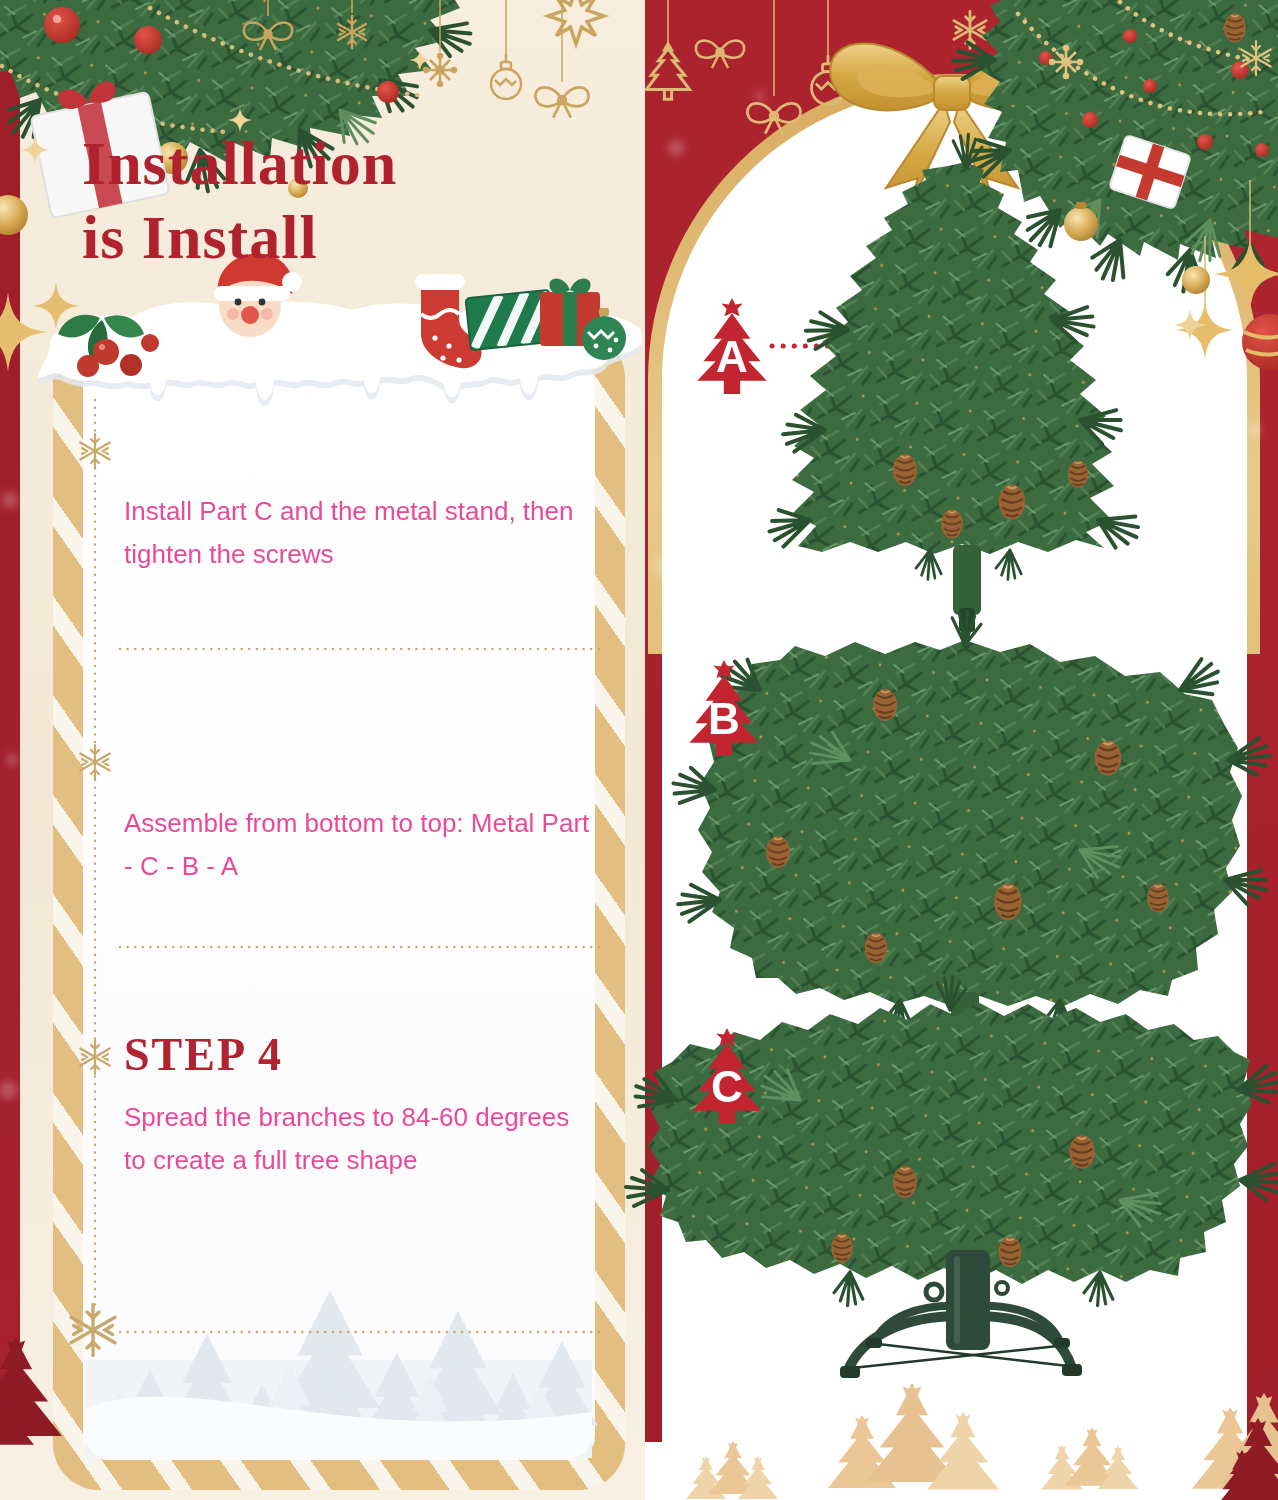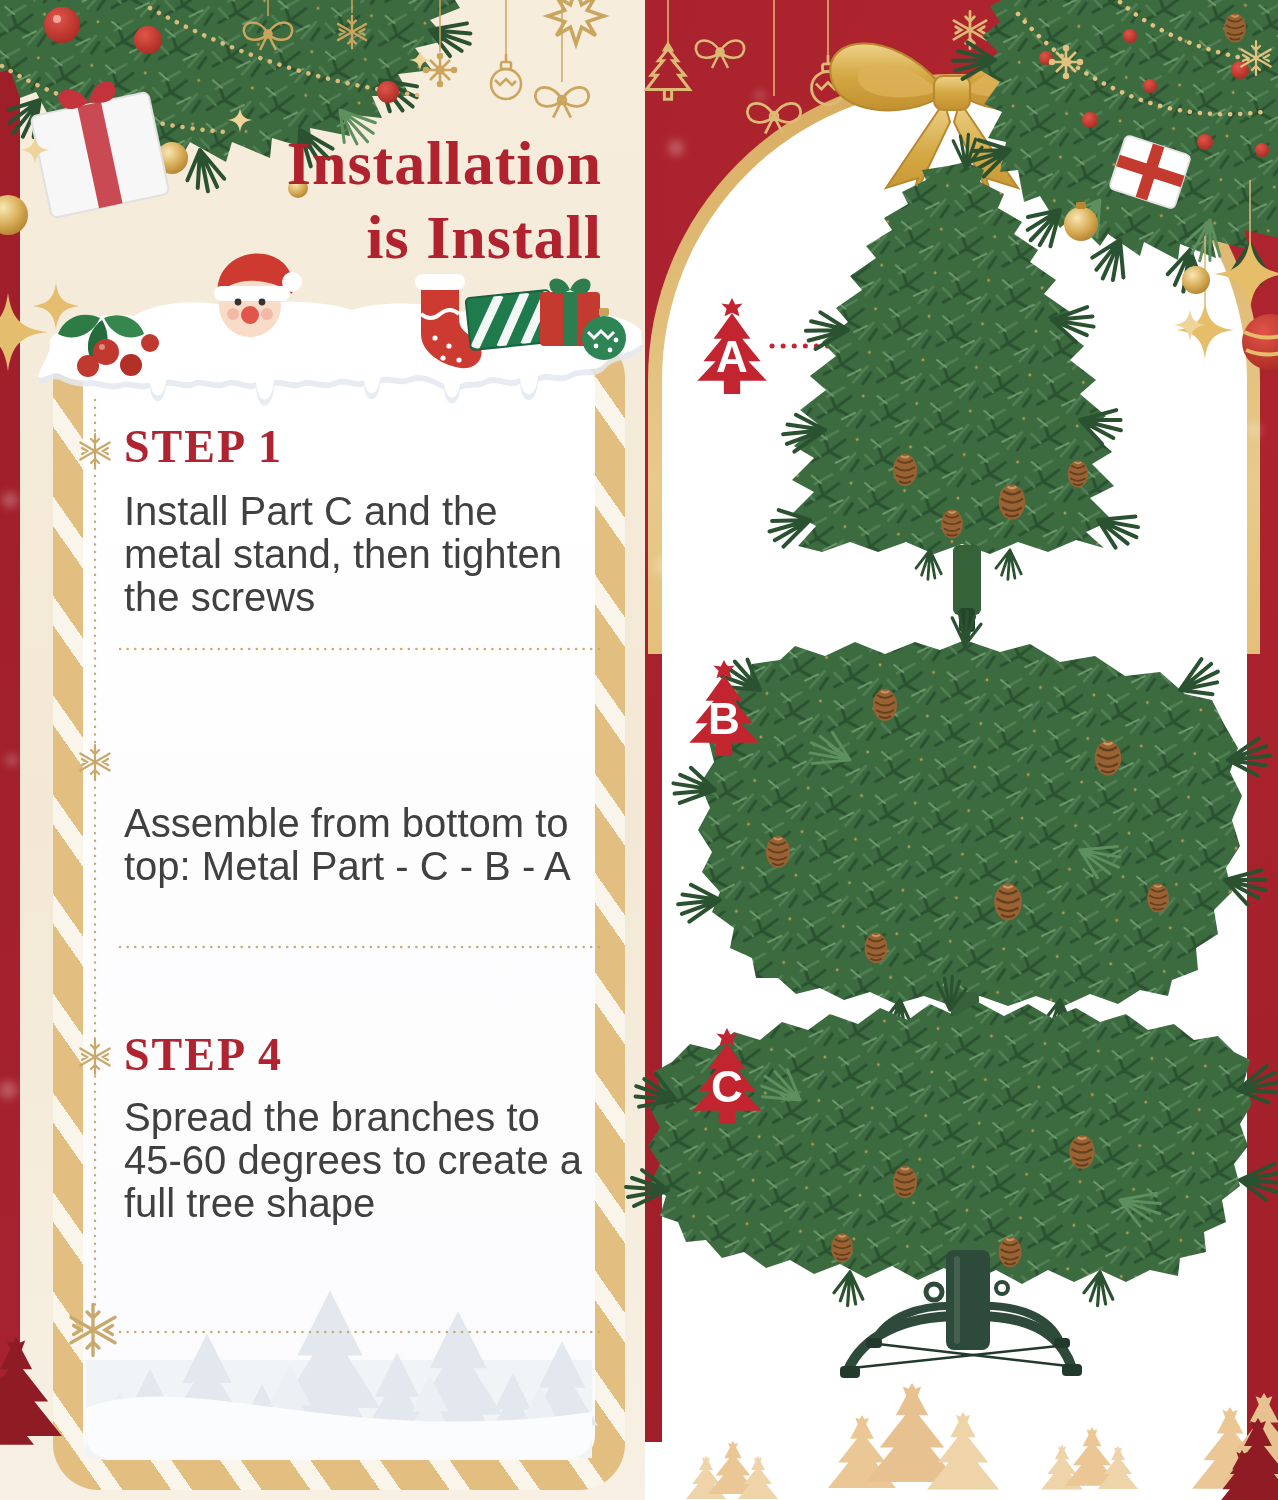--- a/index.html
+++ b/index.html
@@ -21,27 +21,27 @@
   
   .steps-card{position:absolute;left:53px;top:332px;width:572px;height:1158px;z-index:3;
               border-radius:46px;
               background:repeating-linear-gradient(55deg,#E2BE80 0 40px,#FAF5EA 40px 57px),
                          linear-gradient(#E2BE80,#E2BE80);}
   .steps-card-inner{position:absolute;left:30px;top:30px;right:30px;bottom:30px;
                     border-radius:24px;background:linear-gradient(180deg,#FFFFFF,#FBFBFD);}
   
   .art{position:absolute;left:0;top:0;width:1278px;height:1500px;z-index:5;pointer-events:none;}
   
-  .title{position:absolute;left:82px;top:84px;width:520px;z-index:10;text-align:right;
+  .title{position:absolute;left:82px;top:84px;width:520px;z-index:10;text-align:left;
          font-family:"Liberation Serif",serif;font-weight:700;font-size:62px;line-height:74px;
          color:#B0232E;letter-spacing:1px;}
   .step-heading{position:absolute;left:124px;z-index:10;font-family:"Liberation Serif",serif;
                 font-weight:700;font-size:46px;color:#AF2430;letter-spacing:2px;}
-  .step-body{position:absolute;left:124px;width:470px;z-index:10;font-size:40px;line-height:43px;
-             color:#404040;}
+  .step-body{position:absolute;left:124px;width:470px;z-index:10;font-size:26px;line-height:43px;
+             color:#ec4899;}
   .h1{top:420px}.b1{top:490px}
   .h2{top:733px}.b2{top:802px}
   .h3{top:1028px}.b3{top:1096px}
   .part-letter{position:absolute;z-index:10;transform:translate(-50%,-50%);
                color:#fff;font-weight:bold;font-size:44px;line-height:44px;}
   .pl-a{left:732px;top:357px}.pl-b{left:724px;top:719px}.pl-c{left:727px;top:1087px}
 </style>
 </head>
 <body>
 
@@ -461,25 +461,24 @@
         <circle cx="12" cy="760" r="6"></circle>
         <circle cx="8" cy="1090" r="9"></circle>
     </g>
   </svg>
 
   <h1 class="title">
     <span style="display:block">Installation</span>
     <span style="display:block">is Install</span>
   </h1>
 
-  <div class="step-heading h1">STEP 1</div>
   <div class="step-body b1">Install Part C and the metal stand, then tighten the screws</div>
 
   <div class="step-body b2">Assemble from bottom to top: Metal Part - C - B - A</div>
 
   <div class="step-heading h3">STEP 4</div>
-  <div class="step-body b3">Spread the branches to 45-60 degrees to create a full tree shape</div>
+  <div class="step-body b3">Spread the branches to 84-60 degrees to create a full tree shape</div>
 
   <span class="part-letter pl-a">A</span>
   <span class="part-letter pl-b">B</span>
   <span class="part-letter pl-c">C</span>
 
 </div>
 
 </body></html>

